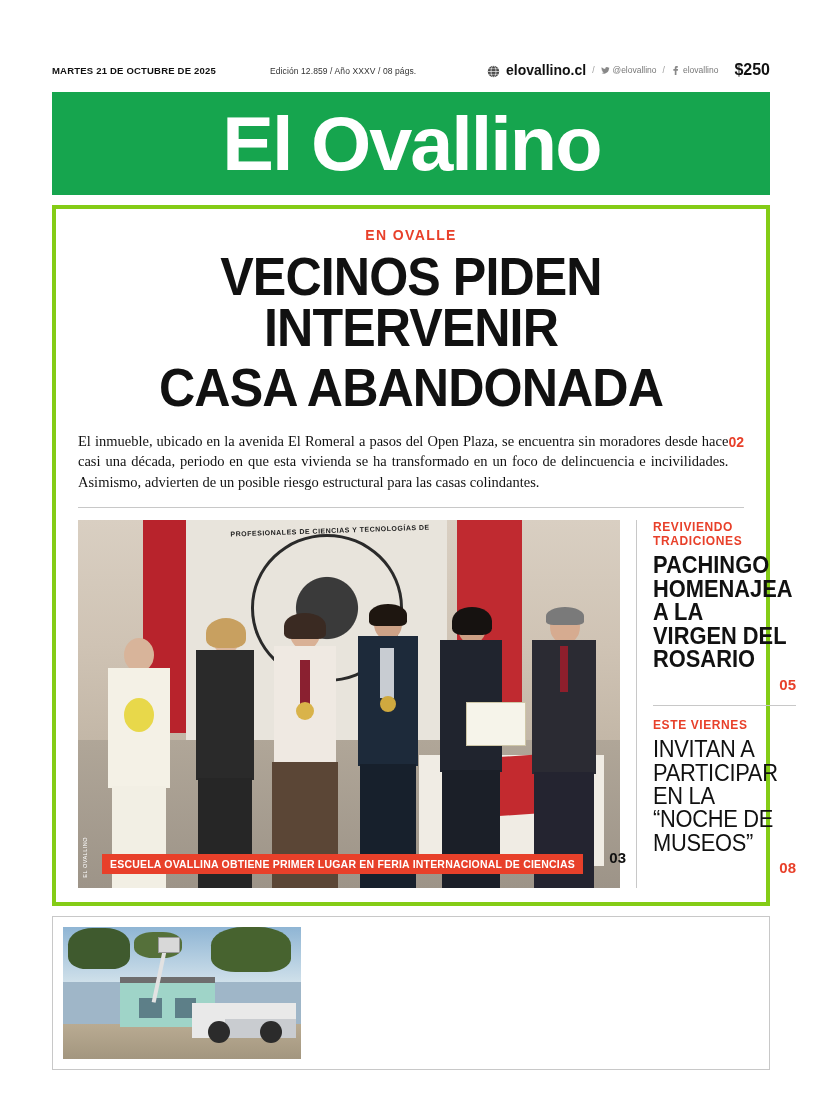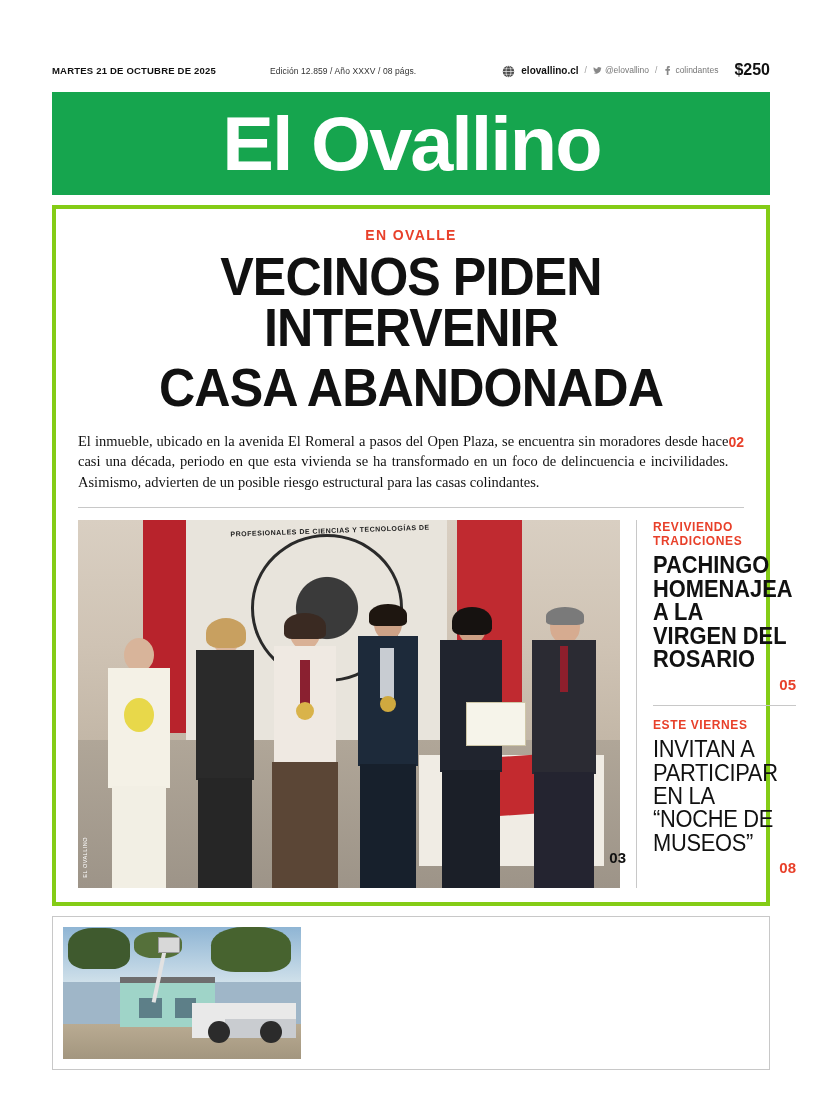--- a/index.html
+++ b/index.html
@@ -50,21 +50,21 @@
     align-items: center;
     gap: 6px;
     white-space: nowrap;
   }
   .globe-icon {
     width: 13px; height: 13px;
     display: inline-block;
     vertical-align: middle;
   }
   .site-name {
-    font-size: 10px;
+    font-size: 14px;
     font-weight: bold;
     color: #111;
   }
   .sep { font-size: 8.5px; color: #999; }
   .social {
     font-size: 8.5px;
     color: #777;
     display: inline-flex;
     align-items: center;
     gap: 3px;
@@ -368,21 +368,21 @@
         <svg viewBox="0 0 16 16">
             <path d="M15 3a6 6 0 0 1-1.7.5A3 3 0 0 0 14.6 2a6 6 0 0 1-1.9.7A3 3 0 0 0 7.6 5.5 8.5 8.5 0 0 1 1.4 2.3a3 3 0 0 0 .9 4A3 3 0 0 1 1 5.9a3 3 0 0 0 2.4 3 3 3 0 0 1-1.3.05 3 3 0 0 0 2.8 2.1A6 6 0 0 1 1 12.3a8.4 8.4 0 0 0 4.6 1.3c5.5 0 8.5-4.6 8.5-8.5v-.4A6 6 0 0 0 15 3z" fill="#888"></path>
           </svg>
         <span>@elovallino</span>
       </span>
       <span class="sep">/</span>
       <span class="social">
         <svg viewBox="0 0 16 16">
             <path d="M10 3h2V0.2C11.6.15 10.8 0 9.9 0 8 0 6.7 1.2 6.7 3.4V5.5H4.2V8.6h2.5V16h3V8.6h2.5l.4-3.1H9.7V3.7c0-.5.1-.7.8-.7z" fill="#888"></path>
           </svg>
-        <span>colindantes</span>
+        <span>elovallino</span>
       </span>
       <span class="price">$250</span>
     </div>
   </div>
 
   <div class="masthead">
     <div class="masthead-title">El Ovallino</div>
   </div>
 
   <div class="frame">
@@ -454,20 +454,21 @@
 
           <div class="figure" style="left:444px;width:84px;height:278px;">
             <div class="f-head" style="width:30px;height:34px;background:#d6ab90;position:absolute;top:0;left:28px;"></div>
             <div style="position:absolute;top:-3px;left:24px;width:38px;height:18px;background:#7a7a7a;border-radius:50% 50% 20% 20%;"></div>
             <div class="f-body" style="position:absolute;top:30px;left:10px;width:64px;height:134px;background:#2b2b33;"></div>
             <div style="position:absolute;top:36px;left:38px;width:8px;height:46px;background:#8e1f2c;"></div>
             <div style="position:absolute;top:162px;left:12px;width:60px;height:116px;background:#242430;"></div>
           </div>
 
           <div class="photo-credit">EL OVALLINO</div>
+          <div class="photo-caption-bar">ESCUELA OVALLINA OBTIENE PRIMER LUGAR EN FERIA INTERNACIONAL DE CIENCIAS</div>
         </div>
         <div class="caption-page" style="position:absolute; right:-6px; bottom:22px;margin-left:28px;">03</div>
       </div>
 
       <div class="side-col">
 
         <div>
           <div class="side-kicker">REVIVIENDO TRADICIONES</div>
           <div class="side-title">PACHINGO HOMENAJEA A LA VIRGEN DEL ROSARIO</div>
           <div class="side-page">05</div>

